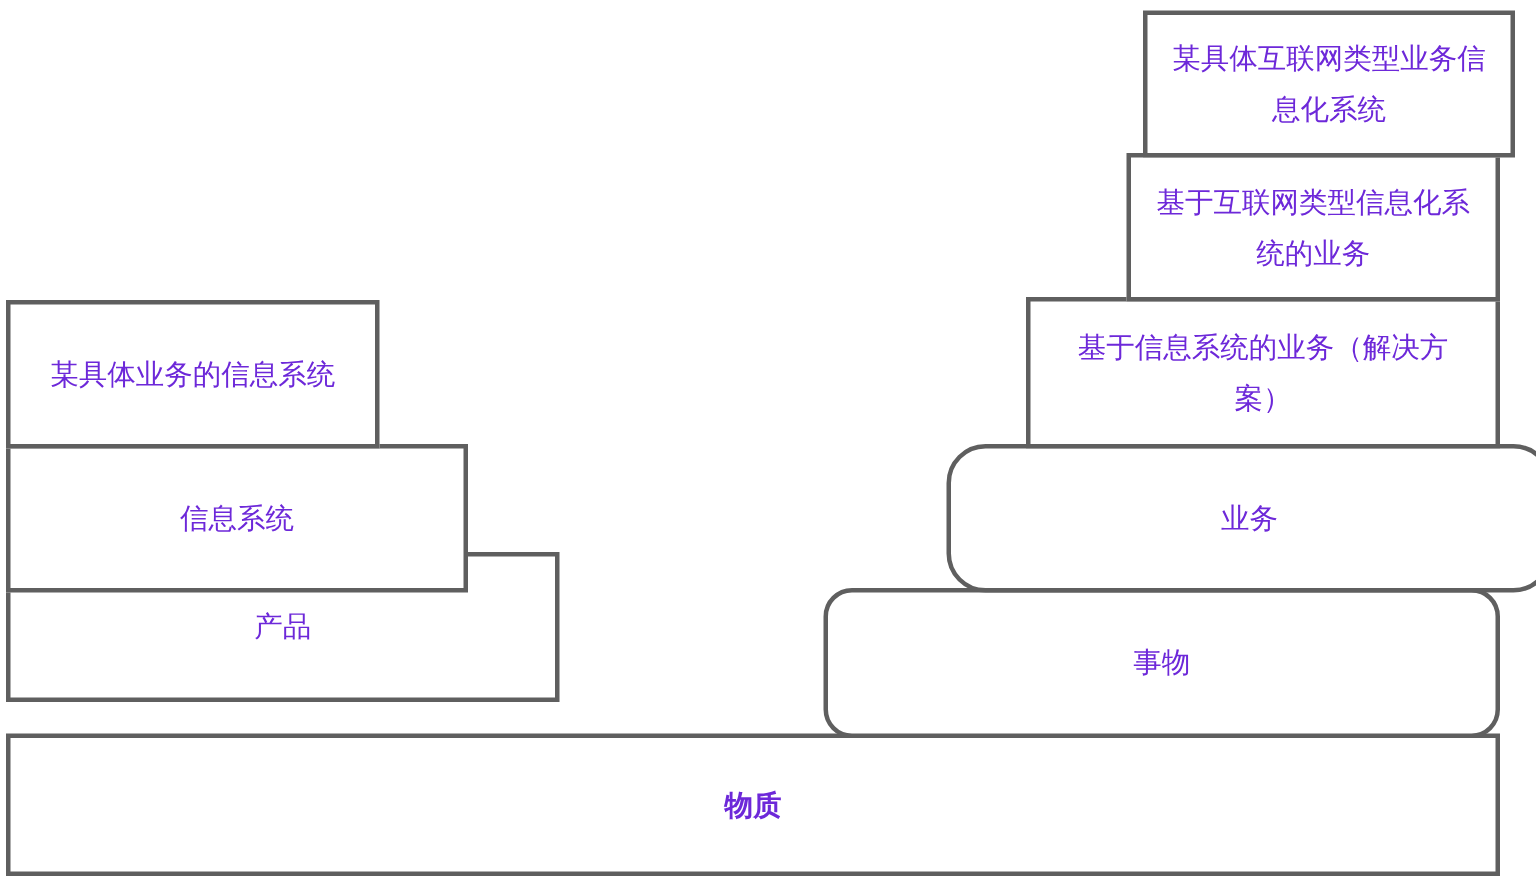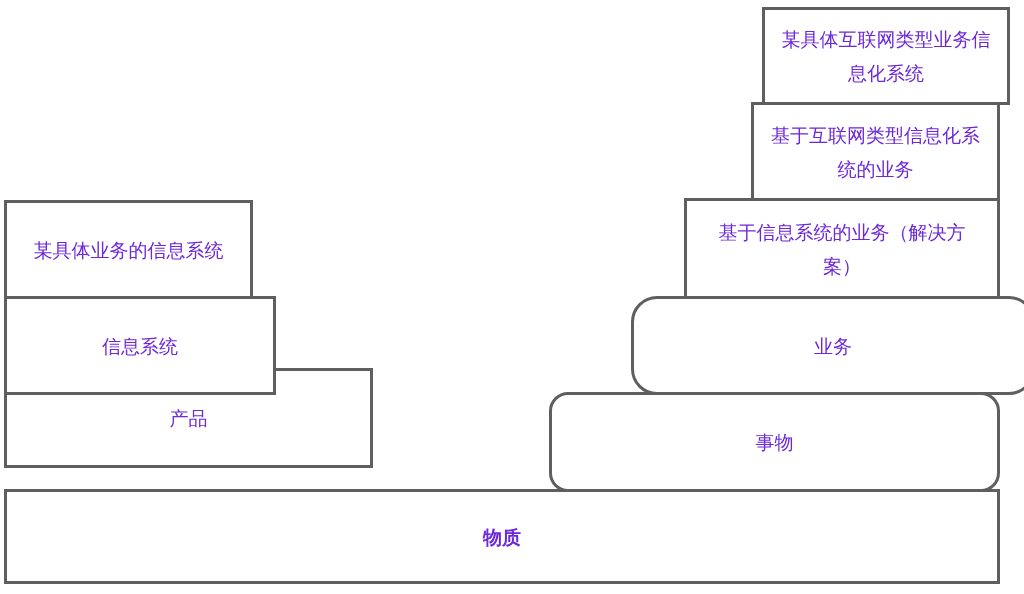--- a/index.html
+++ b/index.html
@@ -24,21 +24,21 @@
 </head>
 <body>
 
 <div class="box" style="left:4px; top:489px; width:996px; height:95px;font-weight:bold;">
   <span>物质</span>
 </div>
 
 <div class="box" style="left:4px; top:368px; width:369px; height:100px;">
   <span>产品</span>
 </div>
-<div class="box" style="left:4px; top:296px; width:272px; height:99px;text-align:right;">
+<div class="box" style="left:4px; top:296px; width:308px; height:99px;text-align:right;">
   <span>信息系统</span>
 </div>
 <div class="box" style="left:4px; top:200px; width:249px; height:99px;">
   <span>某具体业务的信息系统</span>
 </div>
 
 <div class="box" style="left:549px; top:392px; width:451px; height:100px;border-radius:19px;">
   <span>事物</span>
 </div>
 <div class="box" style="left:631px; top:296px; width:404px; height:99px;border-radius:26px;">

